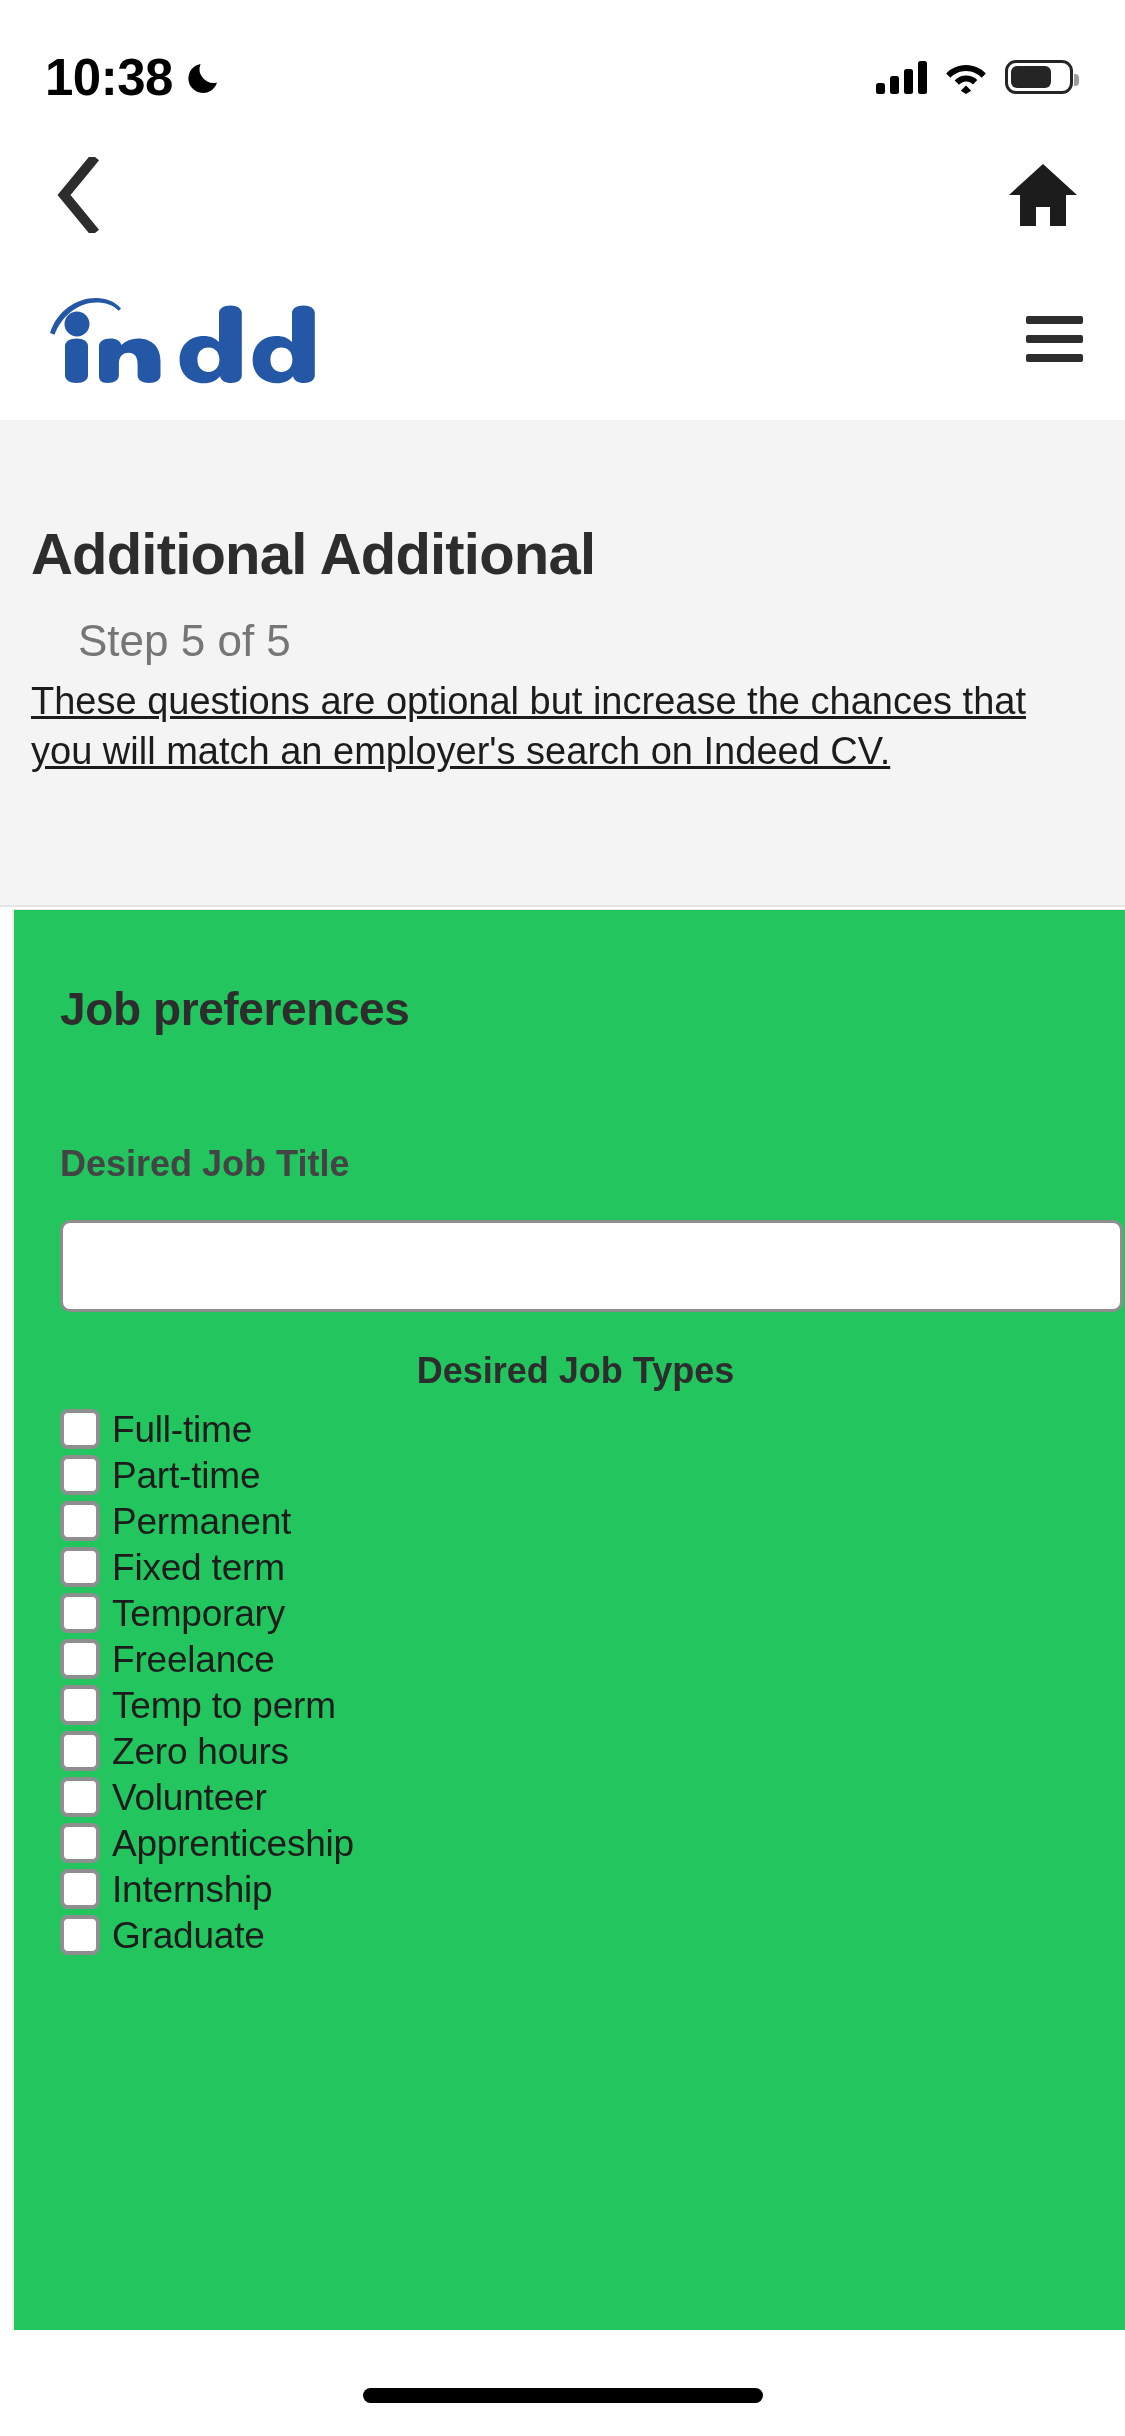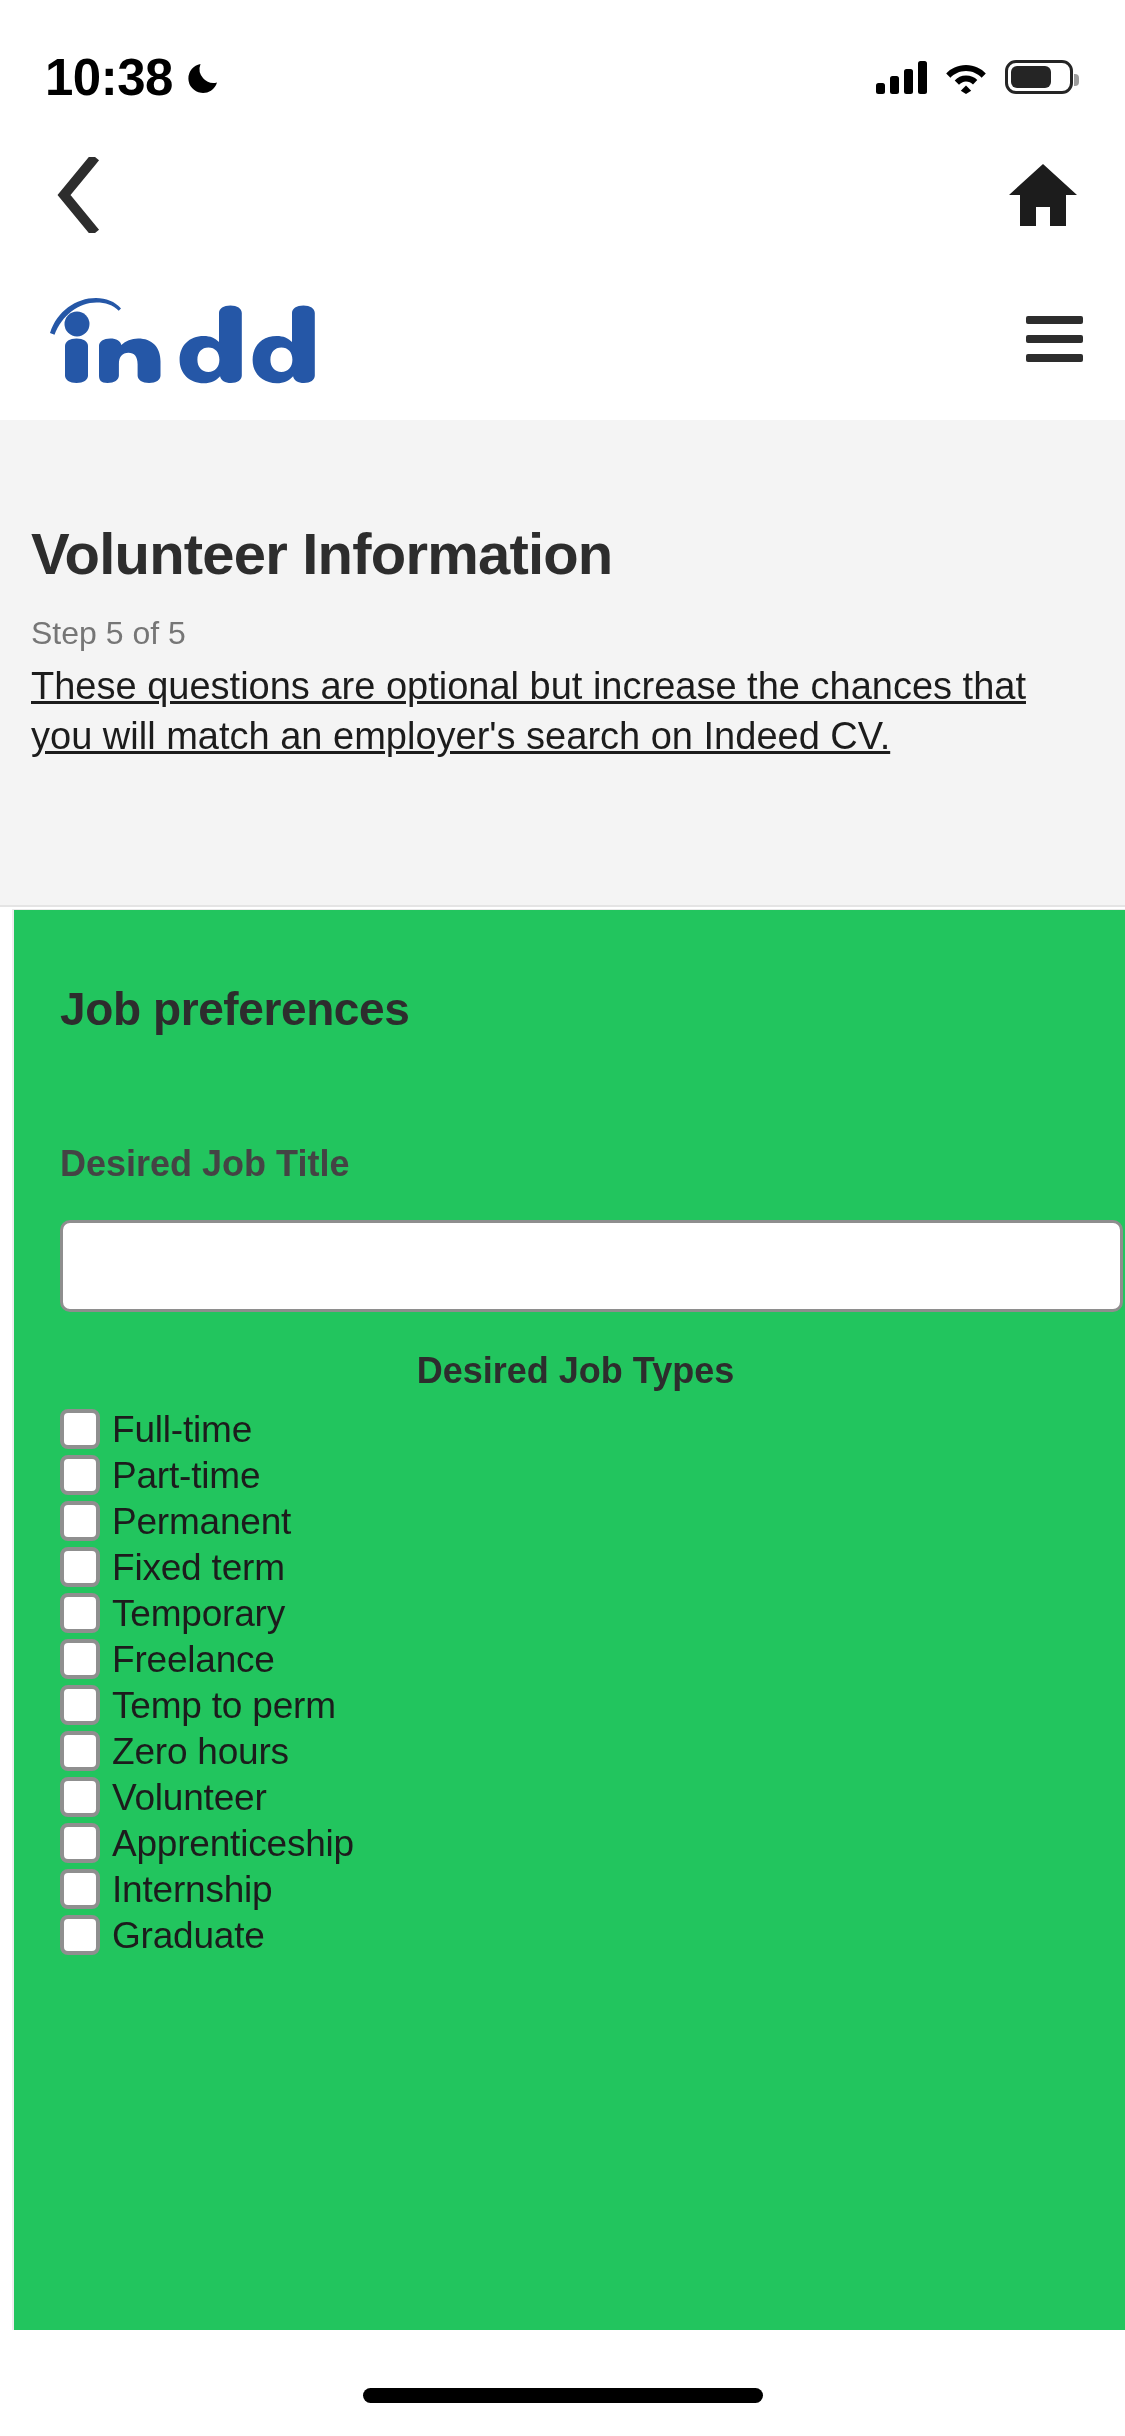--- a/index.html
+++ b/index.html
@@ -67,21 +67,21 @@
   .hero {
     position:absolute; top:420px; left:0; width:1125px; height:487px;
     background:#f4f4f4; padding:0 31px;
     border-bottom:2px solid #e4e4e4;
   }
   .hero-title {
     font-size:58px; font-weight:700; color:#2d2d2d;
     letter-spacing:-0.8px; padding-top:104px; line-height:1.05;
   }
   .hero-step {
-    font-size:32px; color:#767676; margin-top:28px; line-height:1.25;
+    font-size:44px; color:#767676; margin-top:28px; line-height:1.25;margin-left:47px;
   }
   .hero-desc {
     font-size:38px; color:#1c1c1c; margin-top:8px; line-height:1.33;
     max-width:1060px;
     text-decoration:underline;
   }
 
   
   .card {
     position:absolute; top:909px; left:12px; width:1125px; height:1421px;
@@ -185,21 +185,21 @@
       </svg>
     </div>
     <div class="hamburger">
       <span></span>
         <span></span>
         <span></span>
     </div>
   </div>
 
   <div class="hero">
-    <div class="hero-title">Volunteer Information</div>
+    <div class="hero-title">Additional Additional</div>
     <div class="hero-step">Step 5 of 5</div>
     <div class="hero-desc">These questions are optional but increase the chances that you will match an employer's search on Indeed CV.</div>
   </div>
 
   <div class="card">
     <div class="section-title">Job preferences</div>
 
     <div class="field-label">Desired Job Title</div>
     <input class="text-input" type="text" placeholder="" style="">
 

